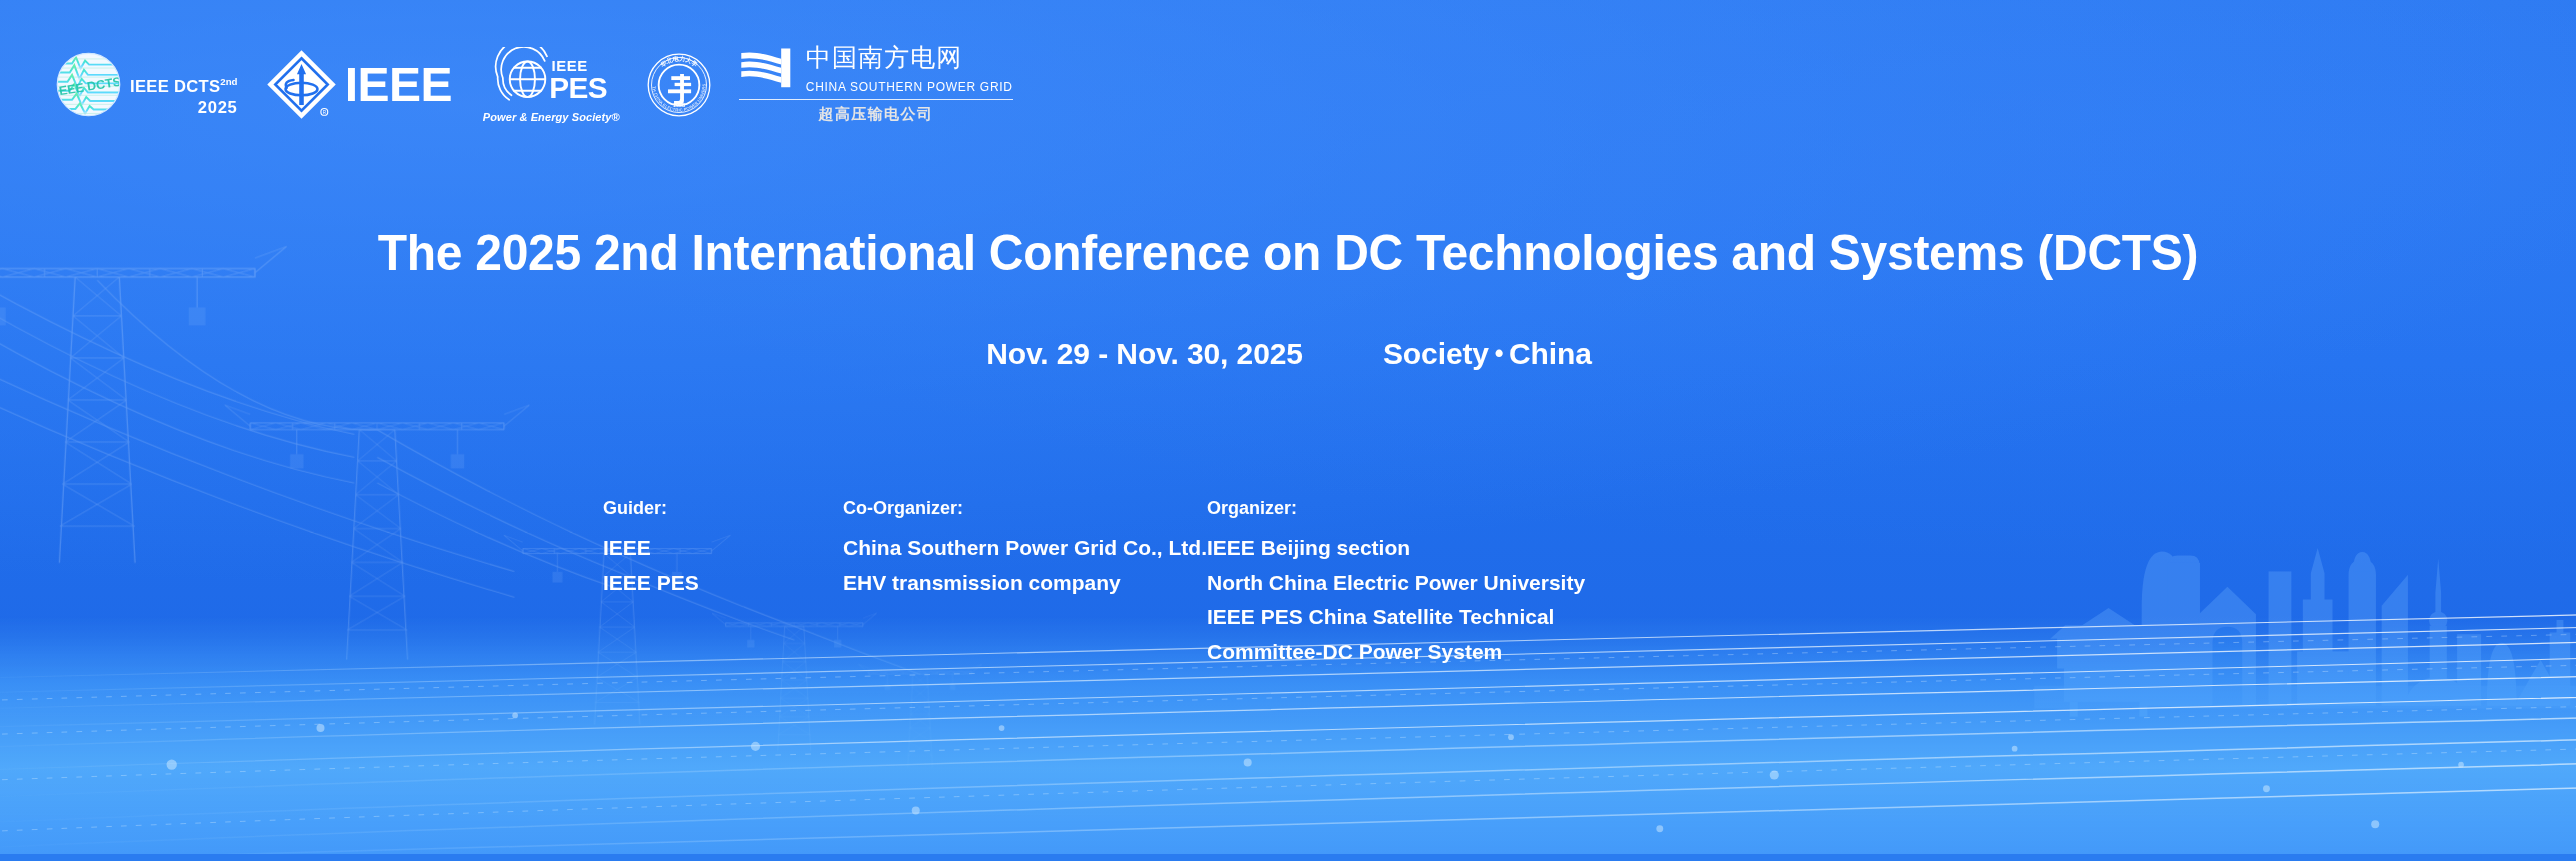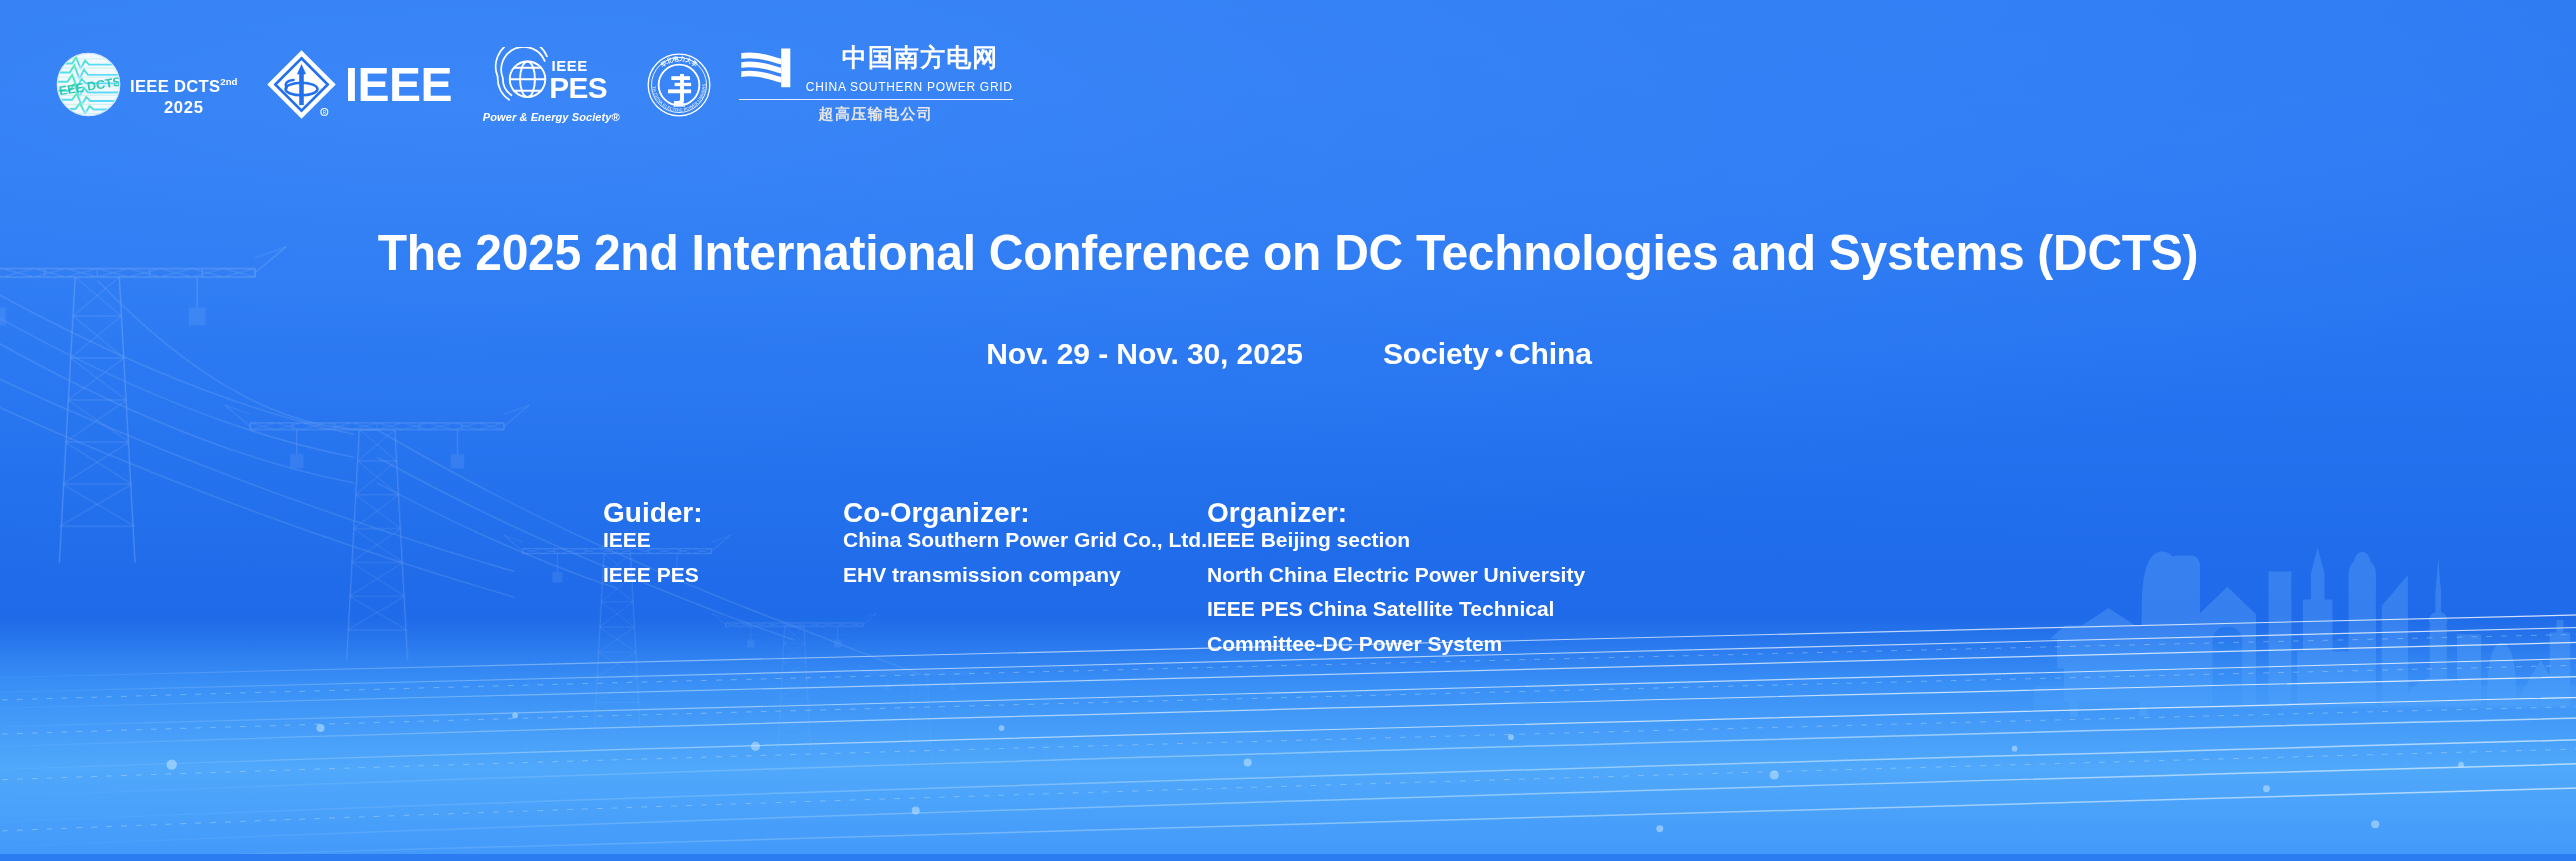--- a/index.html
+++ b/index.html
@@ -36,21 +36,21 @@
 
   
   #logo-row{
     position:absolute;left:55px;top:45px;
     display:flex;align-items:center;gap:0;
   }
   .logo-slot{display:flex;align-items:center;}
 
   
   #logo-dcts{gap:8px;}
-  .dcts-text{display:flex;flex-direction:column;align-items:center;line-height:1;color:#fff;margin-top:24px;}
+  .dcts-text{display:flex;flex-direction:column;align-items:flex-end;line-height:1;color:#fff;margin-top:24px;}
   .dcts-l1{font-size:16.6px;font-weight:700;letter-spacing:0.3px;white-space:nowrap;}
   .dcts-l1 sup{font-size:9.7px;font-weight:700;vertical-align:super;letter-spacing:0;}
   .dcts-l2{font-size:16.6px;font-weight:700;letter-spacing:0.7px;margin-top:4px;}
 
   
   #logo-ieee{gap:6.9px;margin-left:27.4px;}
   .ieee-word{
     font-size:48px;font-weight:700;color:#fff;letter-spacing:-0.6px;
     line-height:1;font-family:"Liberation Sans",sans-serif;
   }
@@ -62,23 +62,22 @@
   }
 
   
   #logo-ncepu{margin-left:26px;}
 
   
   #logo-csg{margin-left:27.4px;flex-direction:column;align-items:center;}
   .csg-top{display:flex;align-items:center;gap:9.7px;}
   .csg-words{display:flex;flex-direction:column;line-height:1;}
   .csg-cn{
-    color:#fff;font-size:25px;font-weight:700;letter-spacing:1.1px;white-space:nowrap;
+    color:#fff;font-size:25px;font-weight:400;letter-spacing:1.1px;white-space:nowrap;
     font-family:"DejaVu Sans","Liberation Sans",sans-serif;
-    margin-left:36px;
   }
   .csg-en{
     color:#fff;font-size:12px;font-weight:400;letter-spacing:0.7px;
     margin-top:11px;white-space:nowrap;
   }
   .csg-rule{
     width:100%;height:1.1px;background:rgba(255,255,255,.85);margin:6.3px 0 5.1px 0;
   }
   .csg-sub{
     color:#e5e5e5;font-size:15px;font-weight:700;letter-spacing:1.4px;white-space:nowrap;
@@ -105,22 +104,22 @@
   #meta-gap{display:inline-block;width:80px;}
   #meta-place .dot{margin:0 5.7px;font-size:25px;position:relative;top:-2.3px;}
 
   
   #credits{
     position:absolute;top:499px;left:603px;right:69px;
     display:flex;align-items:flex-start;
   }
   .credit-col{display:flex;flex-direction:column;}
   .credit-col .c-head{
-    color:#fff;font-size:28px;font-weight:700;line-height:1;white-space:nowrap;
-    margin-bottom:2px;
+    color:#fff;font-size:18px;font-weight:700;line-height:1;white-space:nowrap;
+    margin-bottom:20px;
   }
   .credit-col .c-item{
     color:#fff;font-size:21px;font-weight:700;line-height:1;white-space:nowrap;
     margin-bottom:13.7px;
   }
   #col-guider{width:240px;}
   #col-organizer{width:634px;}
   #col-co{width:auto;}
 </style>
 </head>

